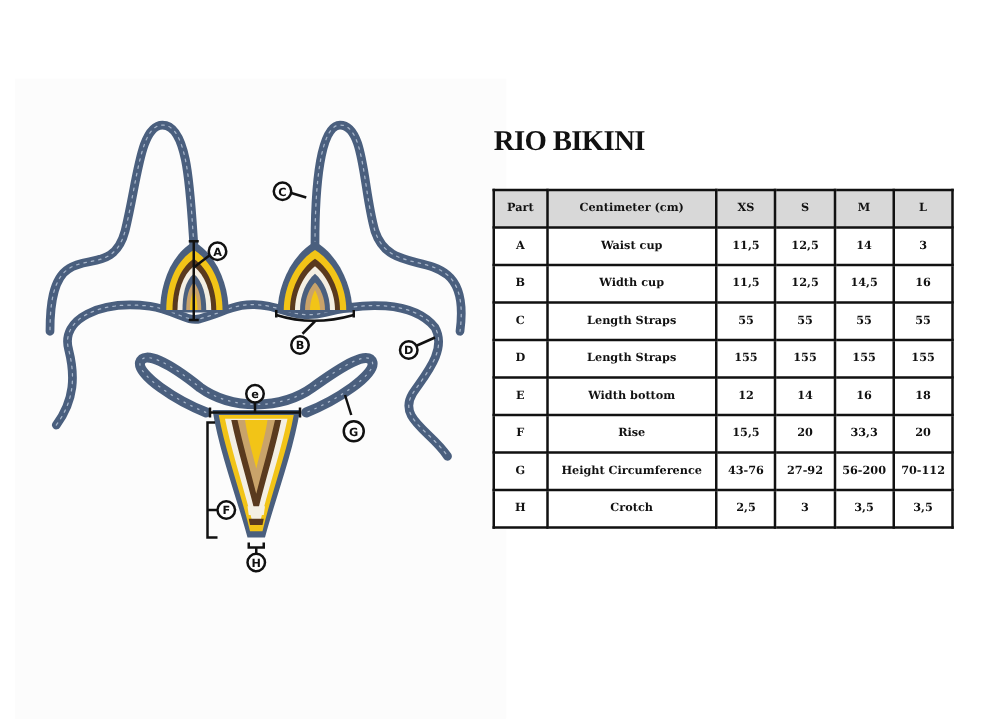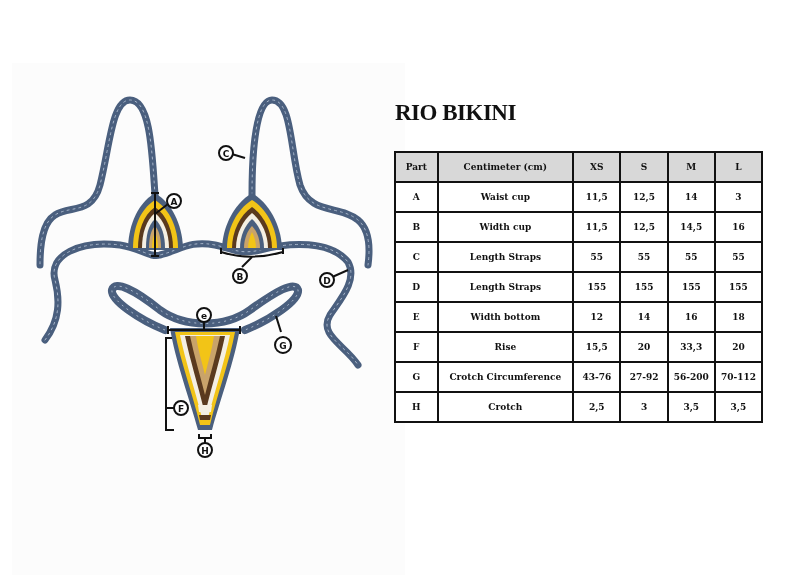--- a/index.html
+++ b/index.html
@@ -191,21 +191,21 @@
     <tr>
       <td>F</td>
       <td>Rise</td>
       <td>15,5</td>
       <td>20</td>
       <td>33,3</td>
       <td>20</td>
     </tr>
     <tr>
       <td>G</td>
-      <td>Crotch Circumference</td>
+      <td>Height Circumference</td>
       <td>43-76</td>
       <td>27-92</td>
       <td>56-200</td>
       <td>70-112</td>
     </tr>
     <tr>
       <td>H</td>
       <td>Crotch</td>
       <td>2,5</td>
       <td>3</td>

